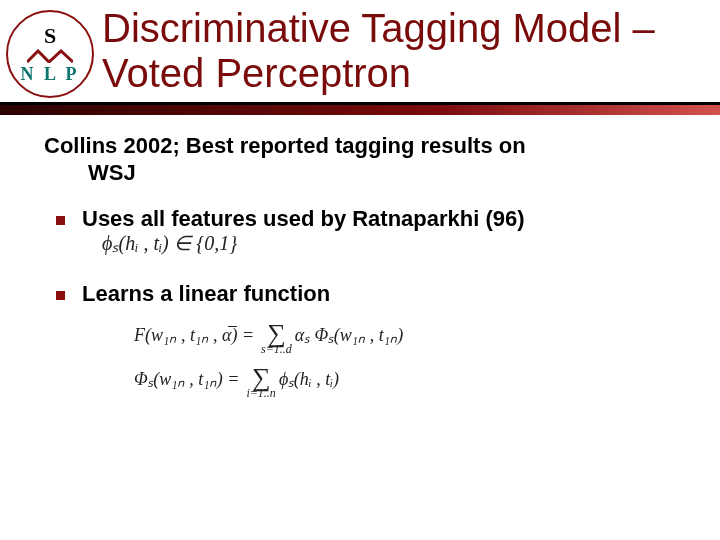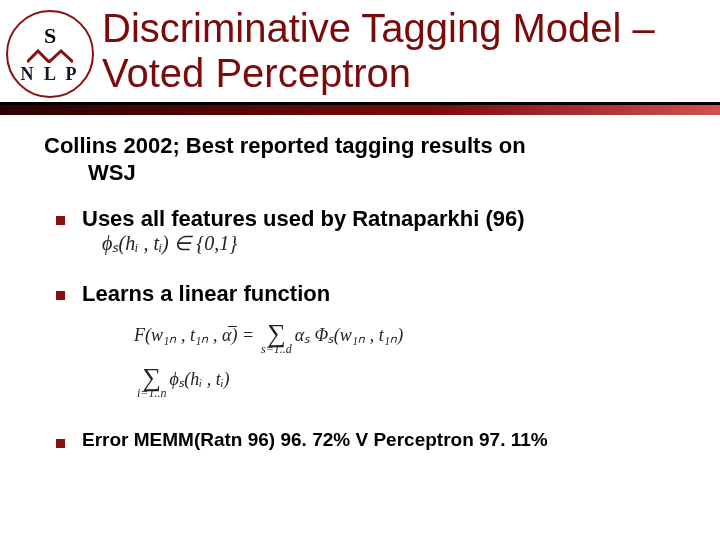--- a/index.html
+++ b/index.html
@@ -48,21 +48,21 @@
     .logo-mountains {
       width: 46px;
       height: 14px;
       position: relative;
     }
     .logo-nlp {
       font-family: Georgia, "Times New Roman", serif;
       font-weight: bold;
       font-size: 18px;
       letter-spacing: 3px;
-      color: #0f172a;
+      color: #0f766e;
       line-height: 1;
     }
     .title {
       font-family: "Trebuchet MS", "Lucida Sans", sans-serif;
       font-size: 40px;
       line-height: 1.12;
       color: #7a0b0b;
       padding-left: 8px;
       margin-top: -2px;
     }
@@ -211,28 +211,26 @@
         <div class="eqrow">
           <span class="lhs">F(w₁ₙ , t₁ₙ , α̅) =</span>
           <span class="bigop">
             <span class="lim">&nbsp;</span>
             <span>∑</span>
             <span class="lim">s=1..d</span>
           </span>
           <span>αₛ Φₛ(w₁ₙ , t₁ₙ)</span>
         </div>
         <div class="eqrow">
+          <span class="lhs">Φₛ(w₁ₙ , t₁ₙ) =</span>
           <span class="bigop">
             <span class="lim">&nbsp;</span>
             <span>∑</span>
             <span class="lim">i=1..n</span>
           </span>
           <span>ϕₛ(hᵢ , tᵢ)</span>
         </div>
       </div>
     </li>
 
 
-    <li class="gap3">
-      <span class="bline2">Error MEMM(Ratn 96) </span><span class="bline2" style="font-weight:bold">96. 72%</span><span class="bline2"> V Perceptron </span><span class="bline2" style="font-weight:bold">97. 11%</span>
-    </li>
   </ul>
 </div>
 
 </body></html>

